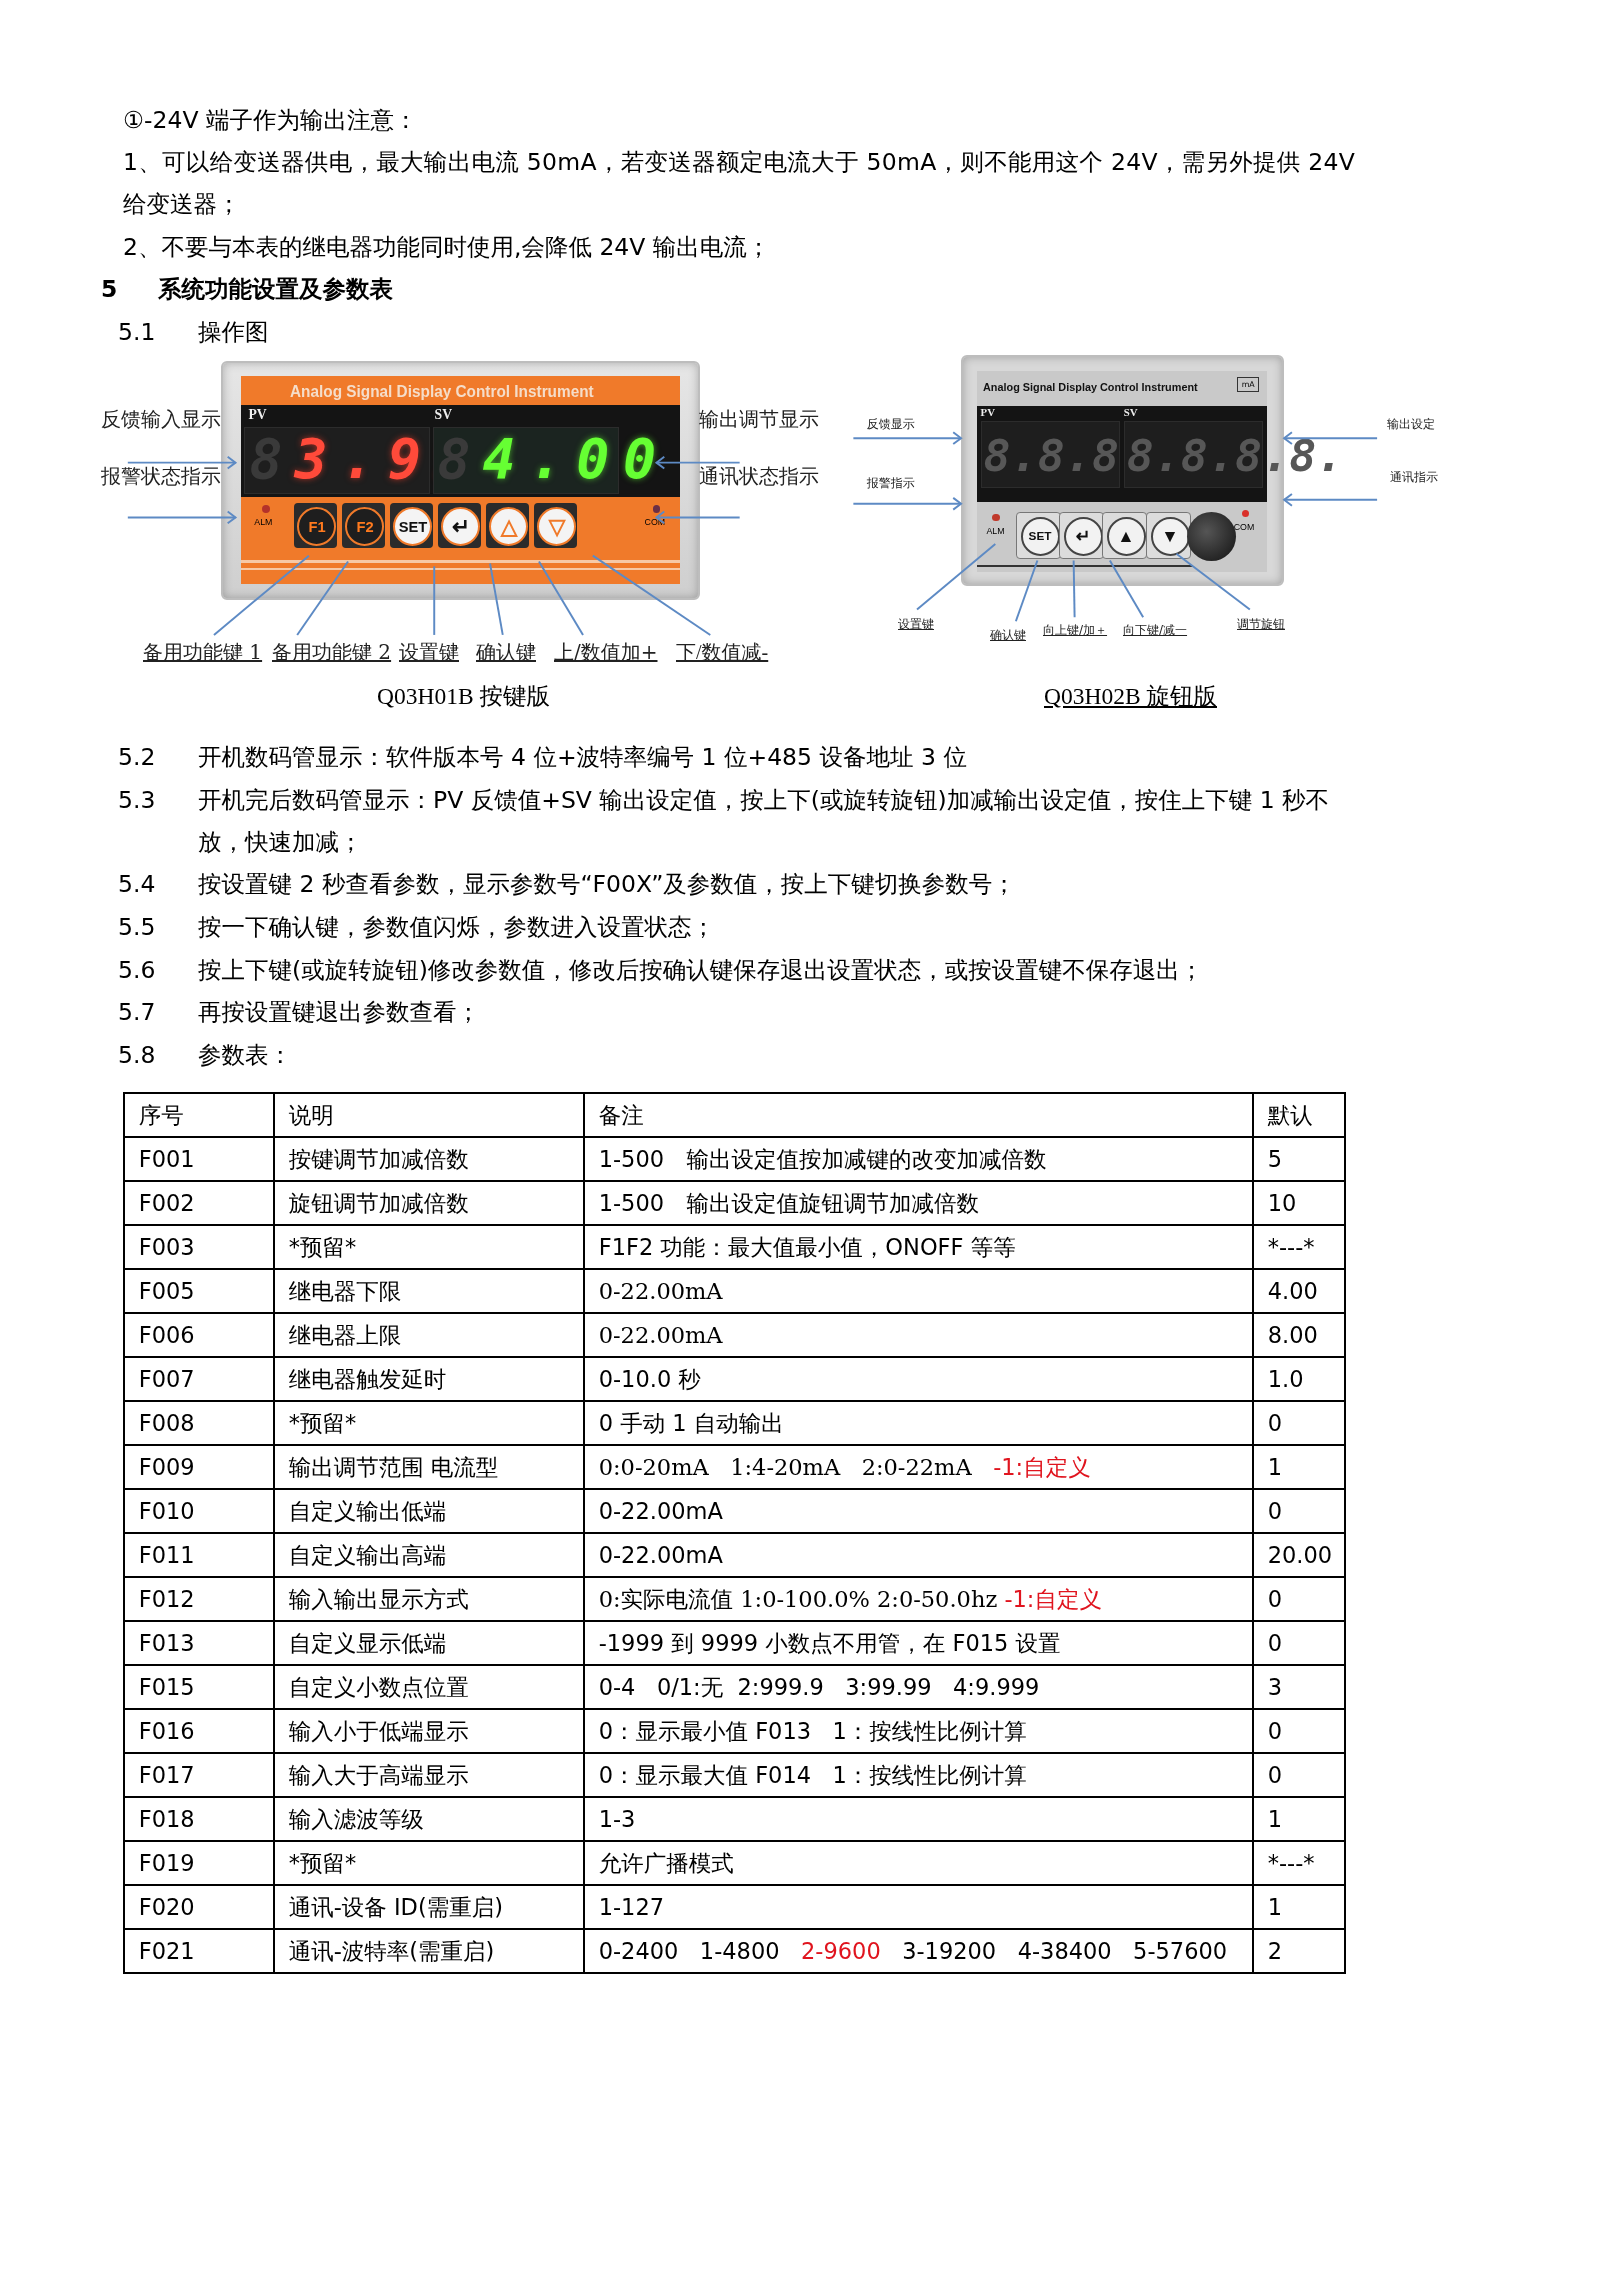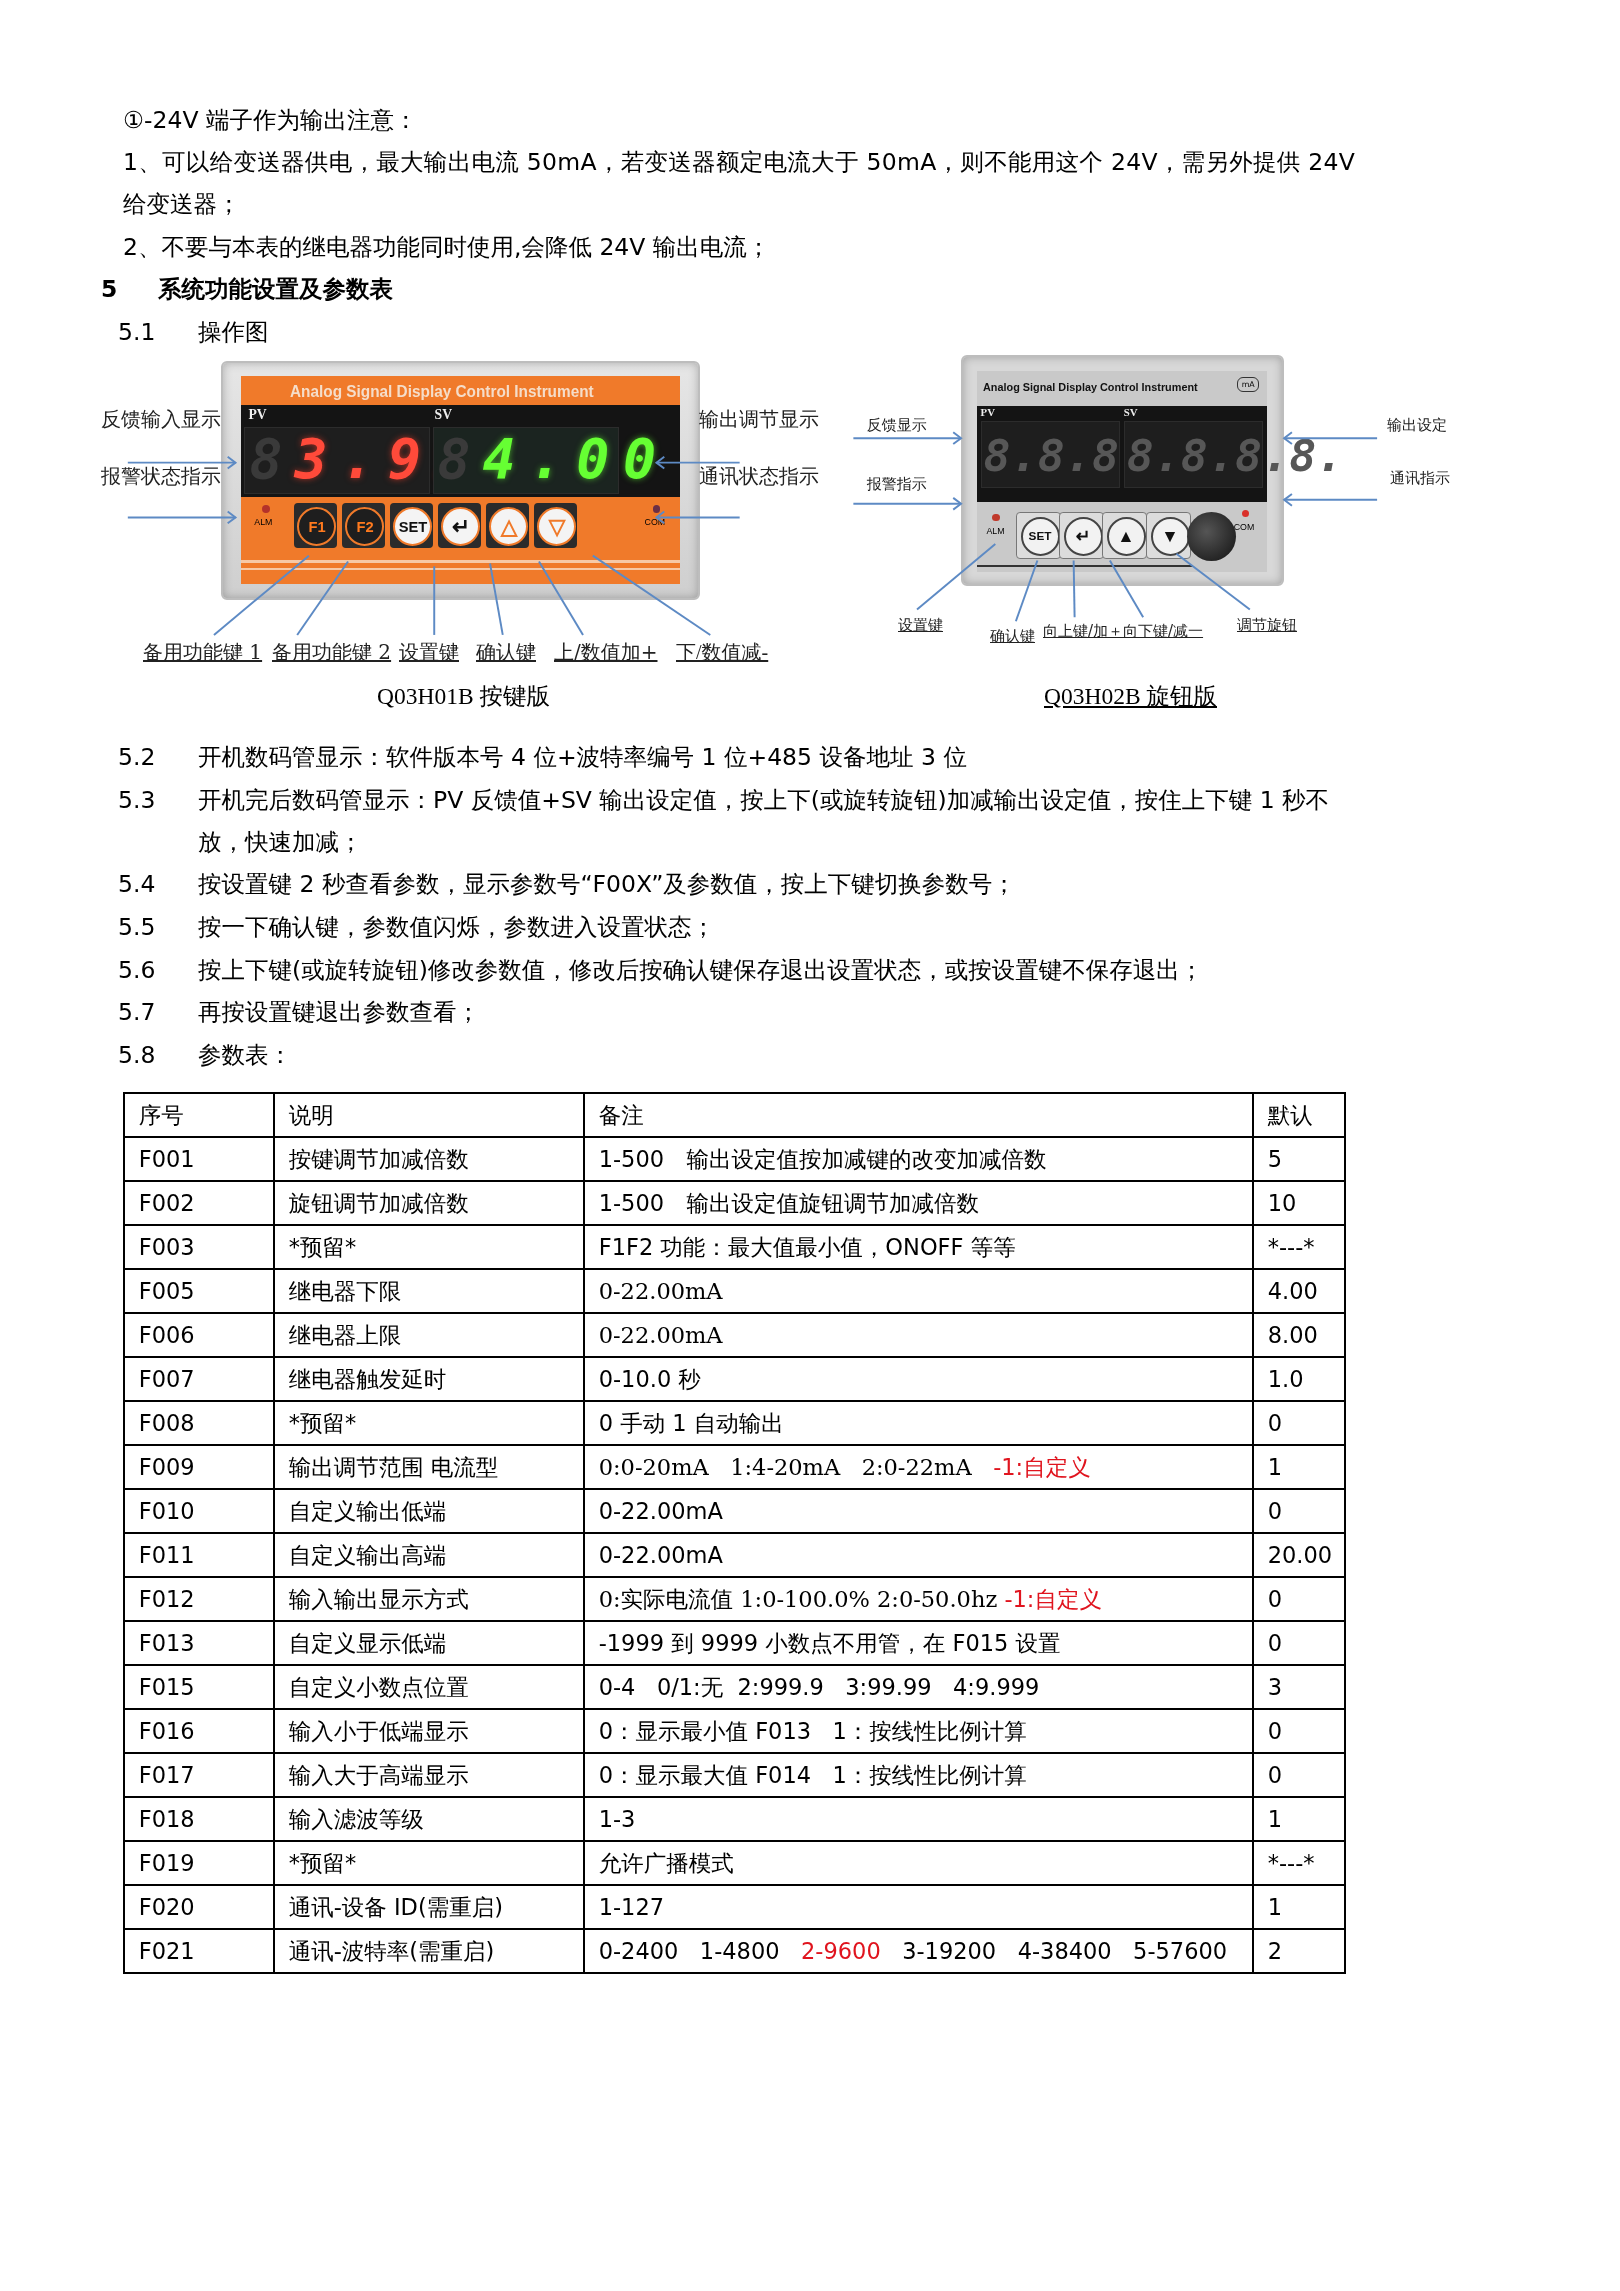--- a/index.html
+++ b/index.html
@@ -35,21 +35,21 @@
   .led-lbl { position: absolute; font-size: 8.8px; font-family: "Liberation Sans", sans-serif; }
   .keybox { position: absolute; width: 43px; height: 45px; border-radius: 3.9px; background: #2b2b2b; }
   .key { position: absolute; left: 3.9px; top: 3.9px; width: 35px; height: 35px; border-radius: 50%;
     display: flex; align-items: center; justify-content: center; font-weight: bold; font-size: 14.7px;
     font-family: "Liberation Sans", sans-serif; }
   .key.dark { background: #1e1e1e; color: #ff7a1e; border: 2px solid #f07a2a; }
   .key.light { background: #f4f4f4; color: #111; border: 2px solid #f07a2a; }
   .key.grey { background: #f2f2f2; color: #111; border: 2px solid #444; }
   .keybox.lightbox { background: #dcdcdc; border: 1px solid #777; }
   .callout { position: absolute; font-size: 20px; color: #222; white-space: nowrap; }
-  .callout.small { font-size: 15px; }
+  .callout.small { font-size: 12px; }
   .under { text-decoration: underline; }
   .caption { position: absolute; font-family: "Liberation Serif", serif; font-size: 23.5px; white-space: nowrap; }
   svg.arrows { position: absolute; left: 0; top: 0; overflow: visible; }
 
   
   table.params {
     position: absolute; left: 123px; top: 1092px; border-collapse: collapse;
     font-size: 22.5px; table-layout: fixed;
   }
   table.params td {
@@ -148,21 +148,21 @@
       <line x1="595" y1="288" x2="550" y2="213"></line>
       <line x1="725" y1="288" x2="605" y2="207"></line>
     </g>
   </svg>
 </div>
 
 <div class="fig" style="left:853px; top:353px; width:686px; height:372px;">
   <div class="device" style="left:108px; top:2px; width:319px; height:227px; background:#d8d8d8;">
     <div class="face" style="left:13.7px; top:13.7px; width:290px; height:201px; background:#c9c9c9;">
       <div class="face-title" style="left:5.9px; top:9.8px; font-size:11.8px; color:#111;">Analog Signal Display Control Instrument</div>
-      <div style="position:absolute; right:7.8px; top:5.9px; width:19.6px; height:13.7px; border:1px solid #333; border-radius:6px; font-size:7.8px; text-align:center; line-height:13.7px;">mA</div>
+      <div style="position:absolute; right:7.8px; top:5.9px; width:19.6px; height:13.7px; border:1px solid #333; border-radius:0; font-size:7.8px; text-align:center; line-height:13.7px;">mA</div>
       <div class="disp" style="left:0; top:35px; width:290px; height:96px;">
         <div class="disp-lbl" style="left:3.9px; top:0; font-size:10.8px;">PV</div>
         <div class="disp-lbl" style="left:147px; top:0; font-size:10.8px;">SV</div>
         <div class="seg-win" style="left:3.9px; top:15.7px; width:137px; height:65px;">
           <span class="seg grey" style="left:2px; top:3.9px; font-size:45px; letter-spacing:0;">8.8.8.8.</span>
         </div>
         <div class="seg-win" style="left:147px; top:15.7px; width:137px; height:65px;">
           <span class="seg grey" style="left:2px; top:3.9px; font-size:45px; letter-spacing:0;">8.8.8.8.</span>
         </div>
       </div>

